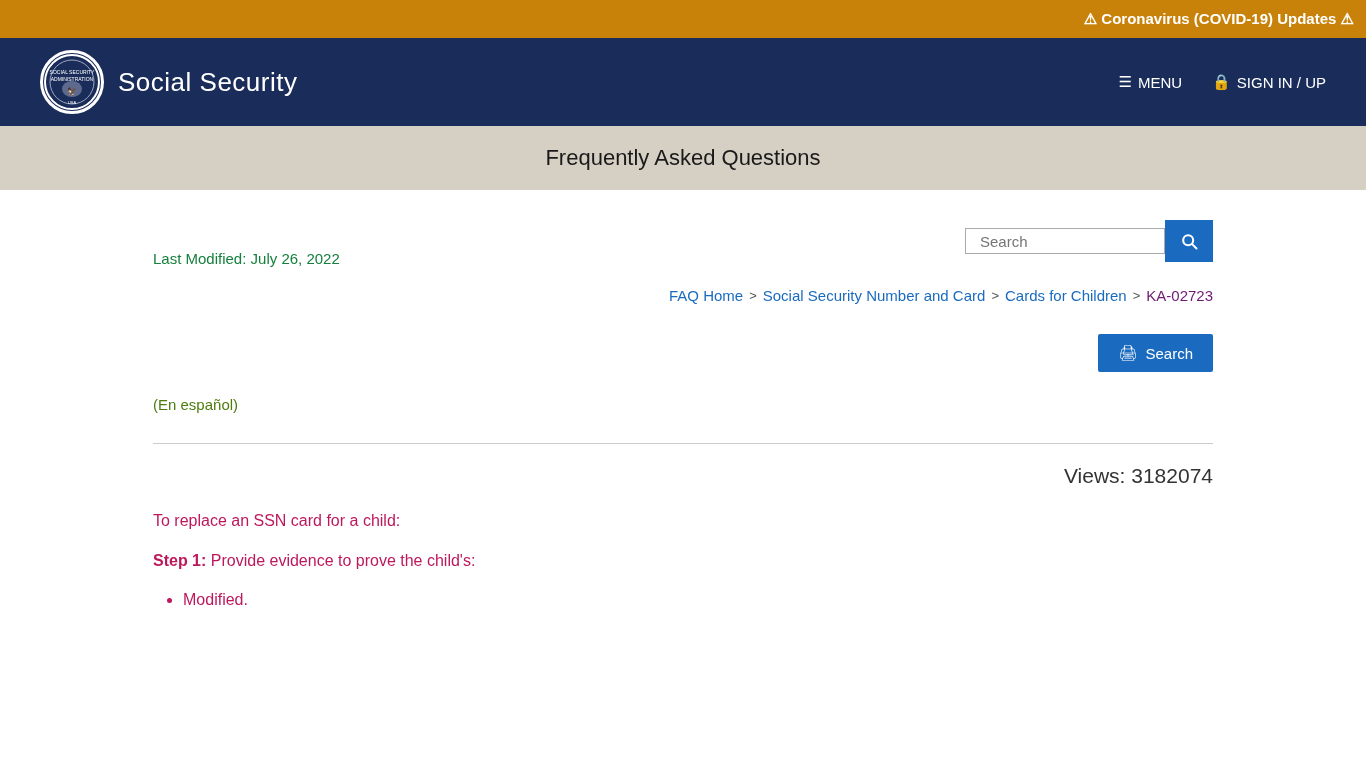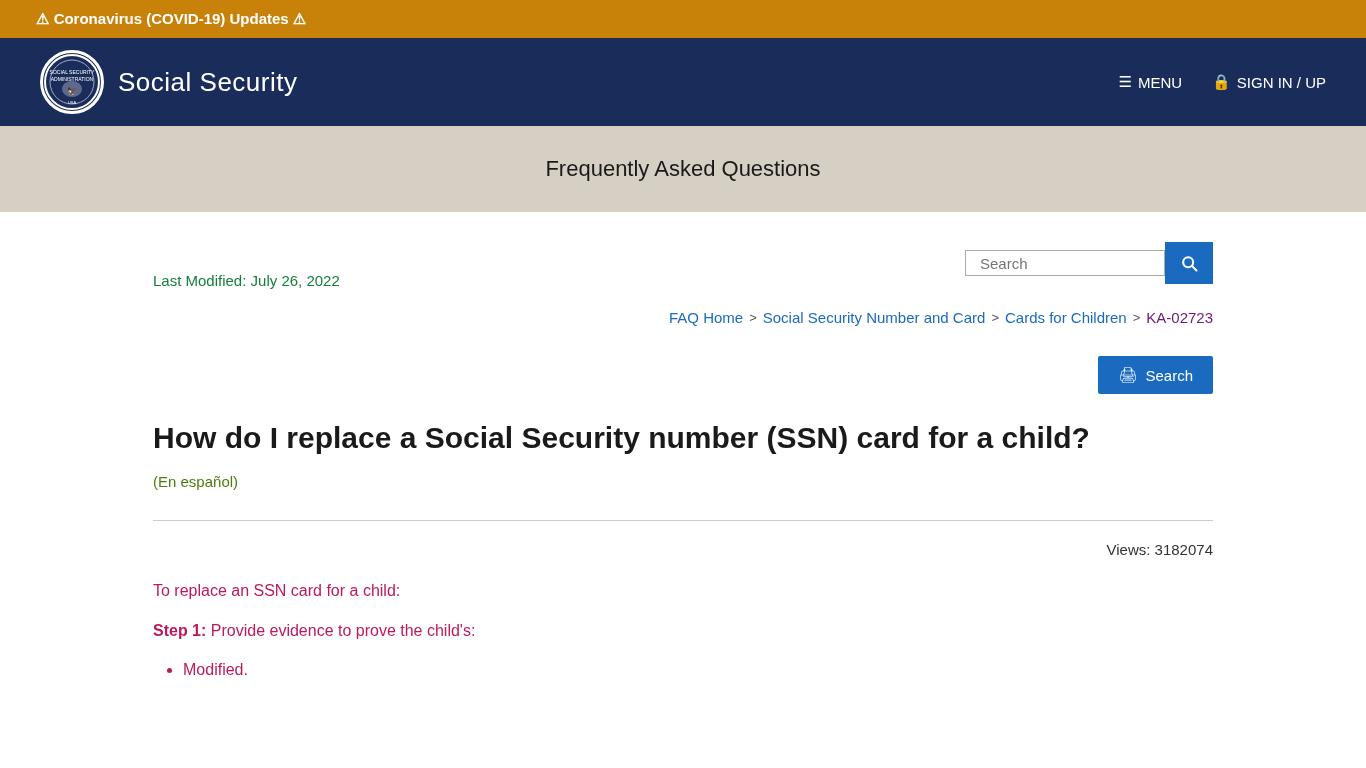--- a/index.html
+++ b/index.html
@@ -2,22 +2,22 @@
 <html><head>
   <meta charset="utf-8">
   <style>
     * { box-sizing: border-box; margin: 0; padding: 0; }
     body { font-family: Arial, sans-serif; font-size: 16px; color: #333; background: #fff; }
 
     
     .alert-banner {
       background-color: #c8820a;
       color: #fff;
-      text-align: left;
-      padding: 10px 36px;
+      text-align: right;
+      padding: 10px 12px;
       font-size: 15px;
       font-weight: bold;
     }
 
     
     .site-header {
       background-color: #1a2d5a;
       color: #fff;
       display: flex;
       align-items: center;
@@ -66,21 +66,21 @@
       font-size: 15px;
       display: flex;
       align-items: center;
       gap: 6px;
     }
 
     
     .page-subtitle-bar {
       background-color: #d6cfc4;
       text-align: center;
-      padding: 30px 20px;
+      padding: 19px 20px;
     }
     .page-subtitle-bar h1 {
       font-size: 22px;
       font-weight: normal;
       color: #1a1a1a;
     }
 
     
     .main-container {
       max-width: 1180px;
@@ -186,21 +186,21 @@
       margin-bottom: 20px;
       text-align: center;
     }
     .article-divider {
       border: none;
       border-top: 1px solid #ccc;
       margin: 10px 0 20px 0;
     }
     .views-row {
       text-align: right;
-      font-size: 15px;
+      font-size: 21px;
       color: #333;
       margin-bottom: 20px;
     }
     .article-body {
       font-size: 16px;
       line-height: 1.6;
       color: #be185d;
     }
     .article-body p {
       margin-bottom: 14px;
@@ -283,21 +283,20 @@
   </nav>
 
   <div class="print-row">
     <button class="print-button">
       <span>🖨</span>
       <span>Search</span>
     </button>
   </div>
 
   <article>
-    <h2 class="article-title">How do I replace a Social Security number (SSN) card for a child?</h2>
     <a href="#" class="en-espanol">(En español)</a>
     <hr class="article-divider">
     <div class="views-row">Views: 3182074</div>
     <div class="article-body">
       <p>To replace an SSN card for a child:</p>
       <p>
         <span class="step-label">Step 1:</span>
         <span> Provide evidence to prove the child's:</span>
       </p>
       <ul>

